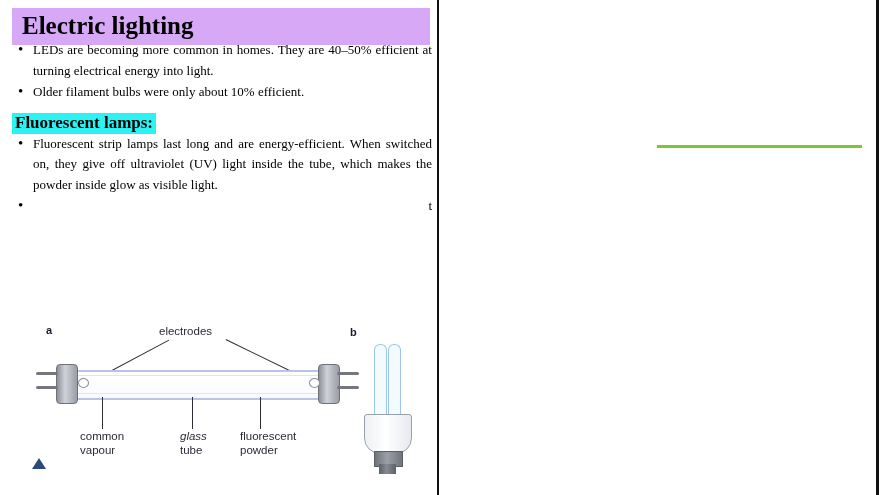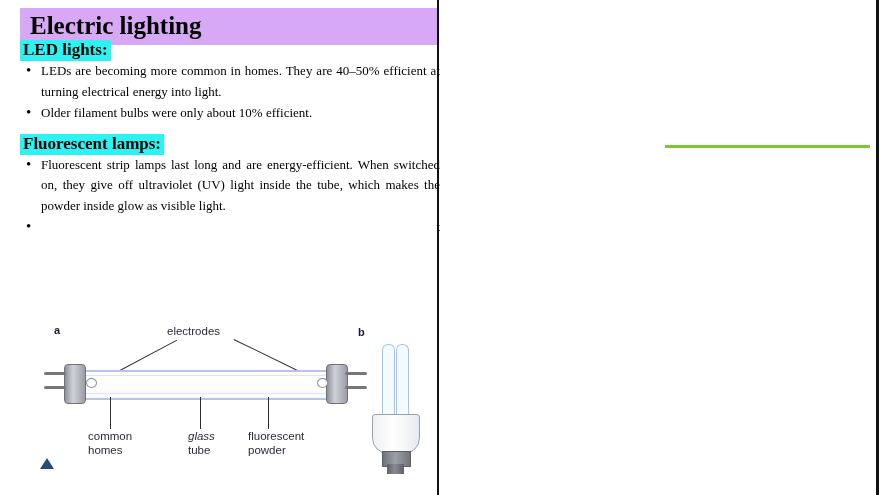--- a/index.html
+++ b/index.html
@@ -3,21 +3,21 @@
 <meta charset="utf-8">
 <style>
   html,body{margin:0;padding:0;}
   body{
     width:880px;height:495px;overflow:hidden;background:#ffffff;
     font-family:"Liberation Serif",serif;color:#000;
   }
   .slide{position:relative;width:880px;height:495px;background:#fff;}
 
   
-  .col{position:absolute;top:0;height:495px;box-sizing:border-box;margin-left:8px;}
+  .col{position:absolute;top:0;height:495px;box-sizing:border-box;}
   .col-left{left:0;width:438px;padding:0;}
   .col-right{left:441px;width:439px;padding:0;}
   .divider{position:absolute;left:437px;top:0;width:2px;height:495px;background:#111;}
   .edge-right{position:absolute;left:876px;top:0;width:3px;height:495px;background:#111;}
 
   
   .hdr{
     background:#d7a8f5;color:#000;font-weight:bold;
     font-family:"Liberation Serif",serif;
     font-size:25px;line-height:30px;letter-spacing:0px;
@@ -123,21 +123,20 @@
 
 <div class="slide">
 
   <div class="col col-left">
 
     <div class="hdr hdr-left">Electric lighting</div>
 
     <div class="txt-left">
 
       <div>
-        <span class="subhead">LED lights:</span>
         <ul class="bul">
           <li>LEDs are becoming more common in homes. They are 40–50% efficient at turning electrical energy into light.</li>
           <li>Older filament bulbs were only about 10% efficient.</li>
         </ul>
       </div>
 
       <div class="block-gap"></div>
 
       <div>
         <span class="subhead">Fluorescent lamps:</span>
@@ -173,21 +172,21 @@
       <div class="pin" style="left:325px;top:64px;width:22px;"></div>
 
       <div style="position:absolute;left:66px;top:56px;width:9px;height:8px;border:1px solid #8b8e95;border-radius:50%;background:#fff;"></div>
       <div style="position:absolute;left:297px;top:56px;width:9px;height:8px;border:1px solid #8b8e95;border-radius:50%;background:#fff;"></div>
 
       <div class="vleader" style="left:90px;top:75px;height:32px;"></div>
       <div class="vleader" style="left:180px;top:75px;height:32px;"></div>
       <div class="vleader" style="left:248px;top:75px;height:32px;"></div>
 
       <span class="fig-txt" style="left:68px;top:108px;">common</span>
-      <span class="fig-txt" style="left:68px;top:122px;">homes</span>
+      <span class="fig-txt" style="left:68px;top:122px;">vapour</span>
 
       <span class="fig-txt" style="left:168px;top:108px;font-style:italic;">glass</span>
       <span class="fig-txt" style="left:168px;top:122px;">tube</span>
 
       <span class="fig-txt" style="left:228px;top:108px;">fluorescent</span>
       <span class="fig-txt" style="left:228px;top:122px;">powder</span>
 
       <div class="cfl-tube" style="left:362px;top:22px;height:74px;"></div>
       <div class="cfl-tube" style="left:376px;top:22px;height:74px;"></div>
       <div class="cfl-neck"></div>

